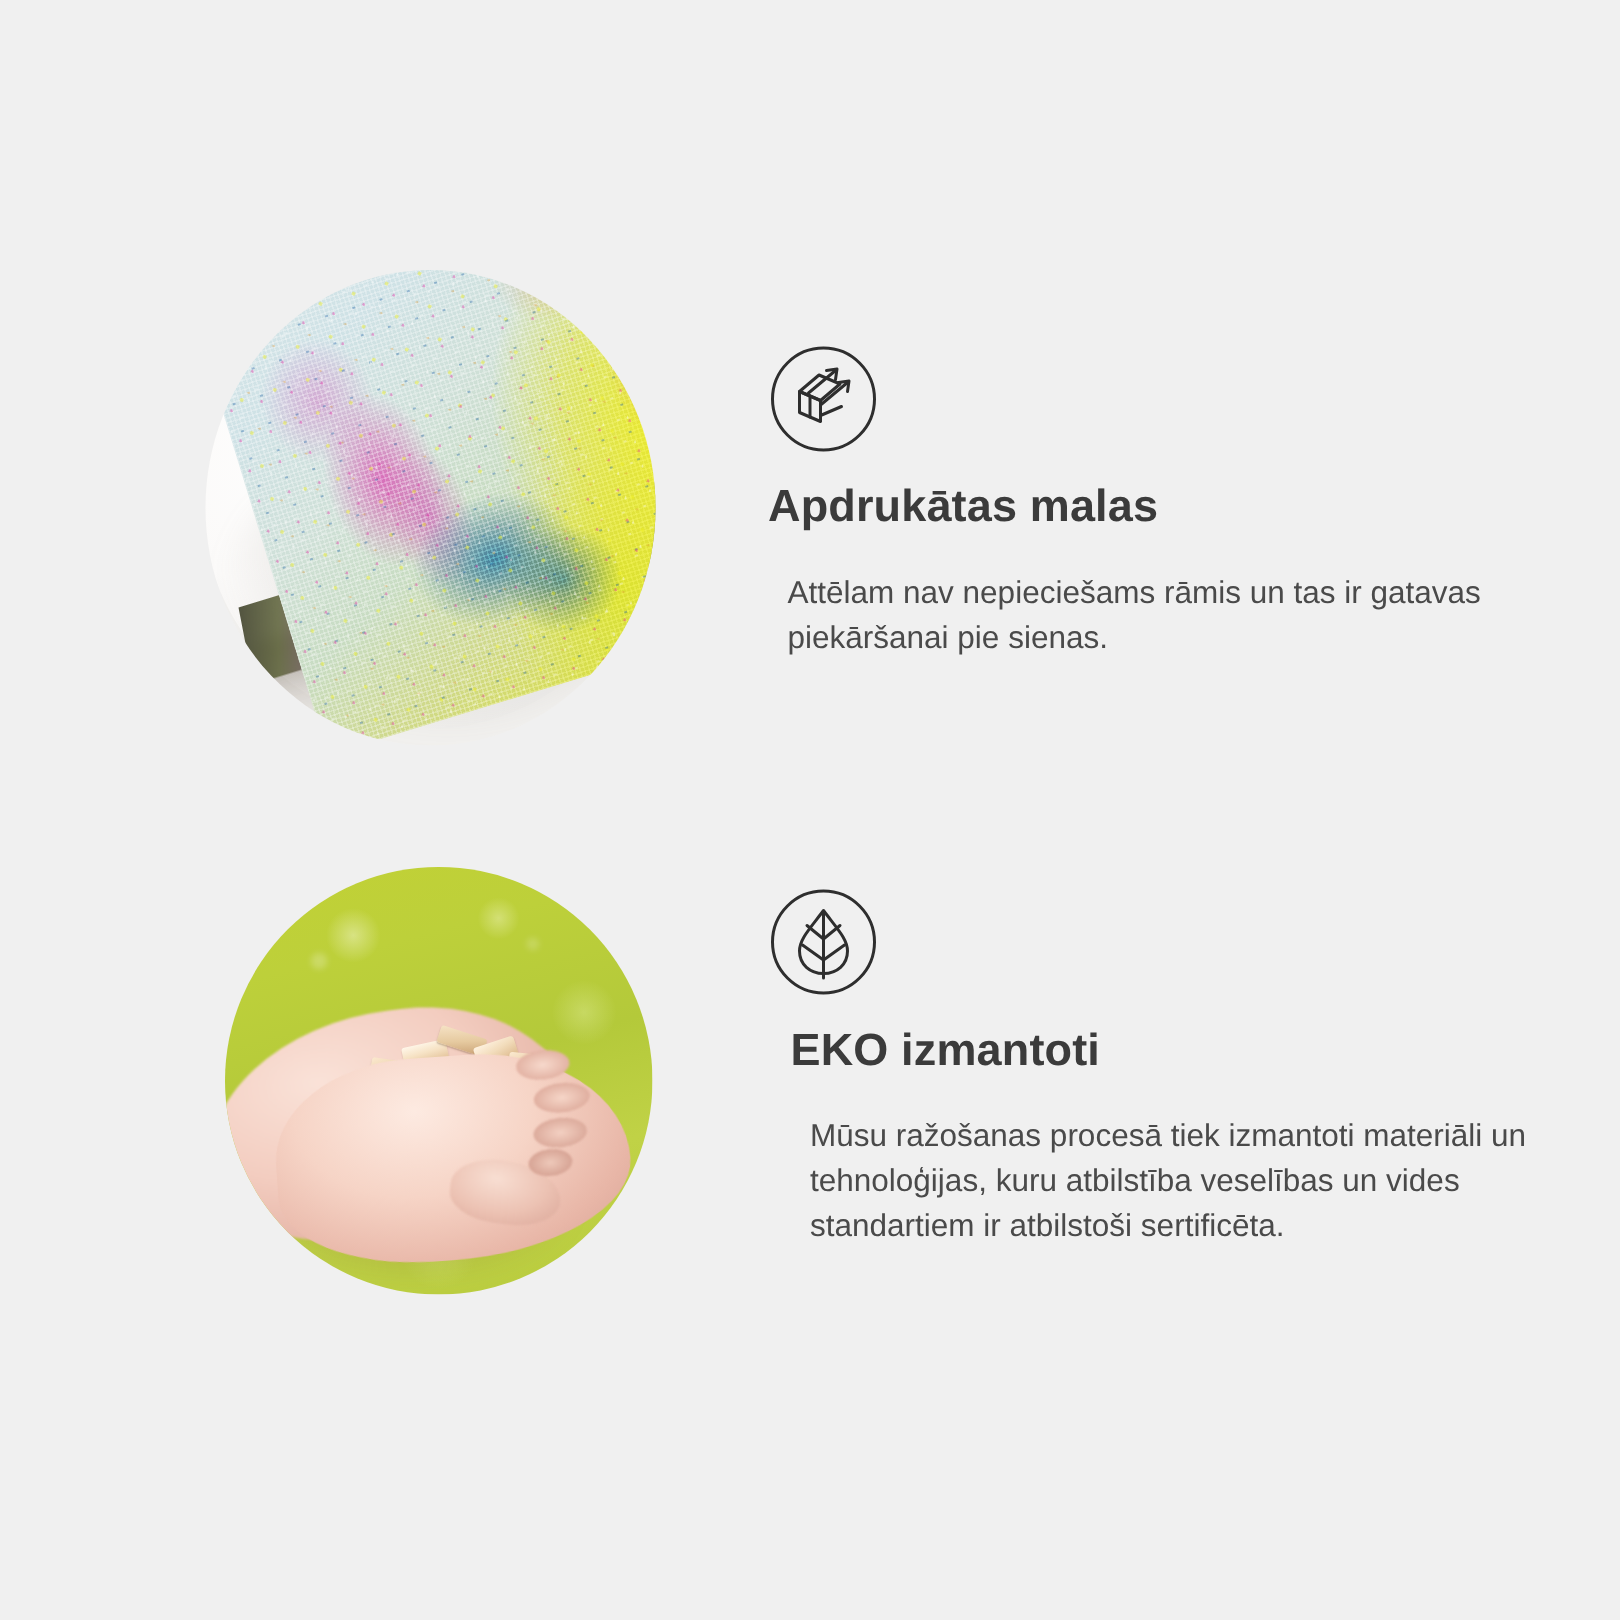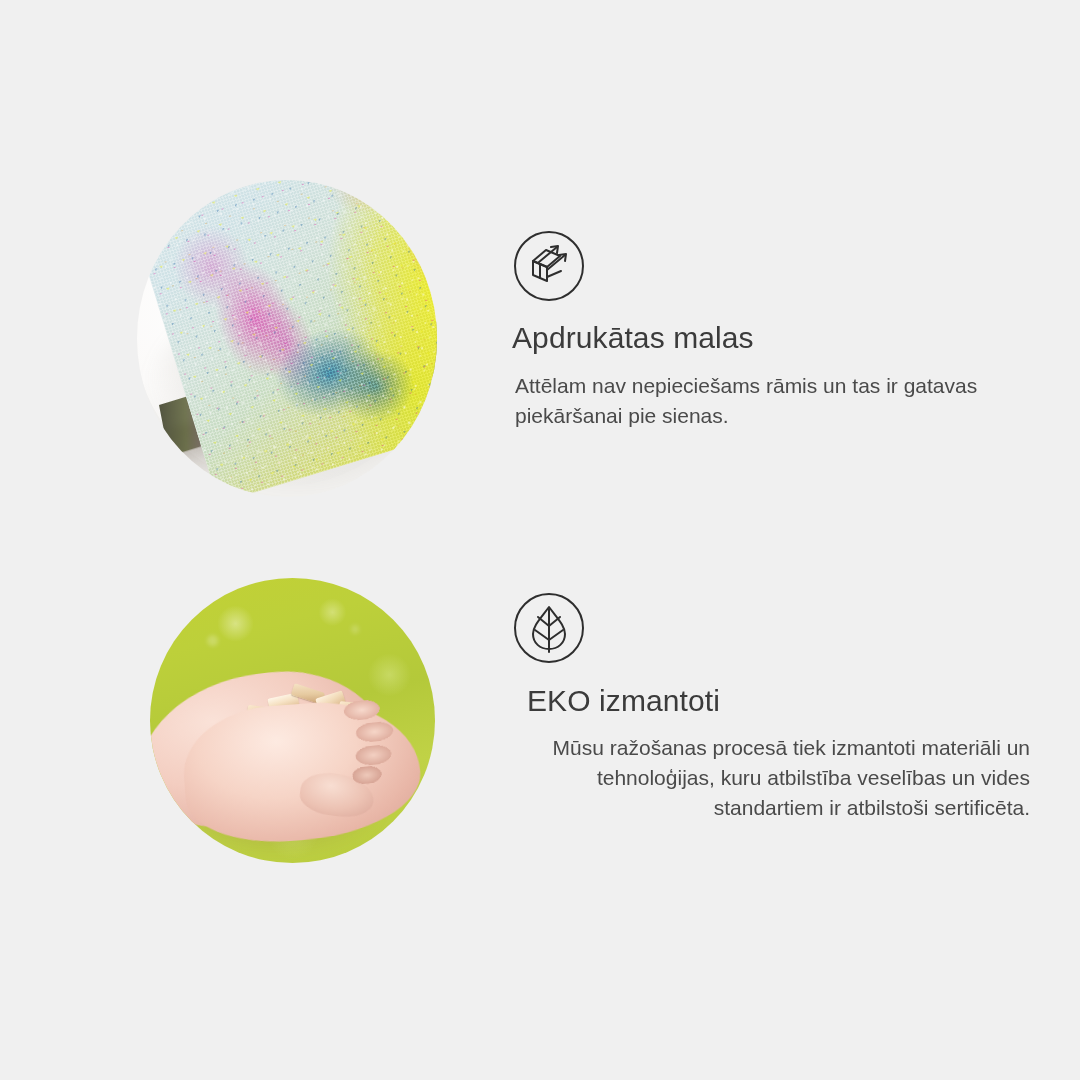--- a/index.html
+++ b/index.html
@@ -277,46 +277,46 @@
     width: 72px;
     height: 72px;
   }
   .icon-circle svg { display: block; }
 
   
   .feature-title {
     position: absolute;
     margin: 0;
     font-size: 30px;
-    font-weight: 400;
+    font-weight: 700;
     color: #3b3b3b;
     letter-spacing: .1px;
     white-space: nowrap;
     line-height: 1;
     text-align: right;
   }
   .feature-desc {
     position: absolute;
-    margin: 3px;
+    margin: 13px;
     font-size: 21px;
     font-weight: 400;
     color: #4a4a4a;
     line-height: 1.42;
     width: 500px;
   }
 
   
   #icon-printed-edges { left: 513px; top: 230px; }
   #title-printed-edges { left: 512px; top: 323px; }
   #desc-printed-edges { left: 512px; top: 368px; }
 
   
   #icon-eco { left: 513px; top: 592px; }
   #title-eco { left: 527px; top: 686px; }
-  #desc-eco { left: 527px; top: 730px; text-align: right; }
+  #desc-eco { left: 527px; top: 730px; }
 </style>
 </head>
 <body>
 
 <div class="page">
 
   <div class="feature">
 
     <div class="media-circle" id="media-canvas">
       <div class="canvas-scene">

